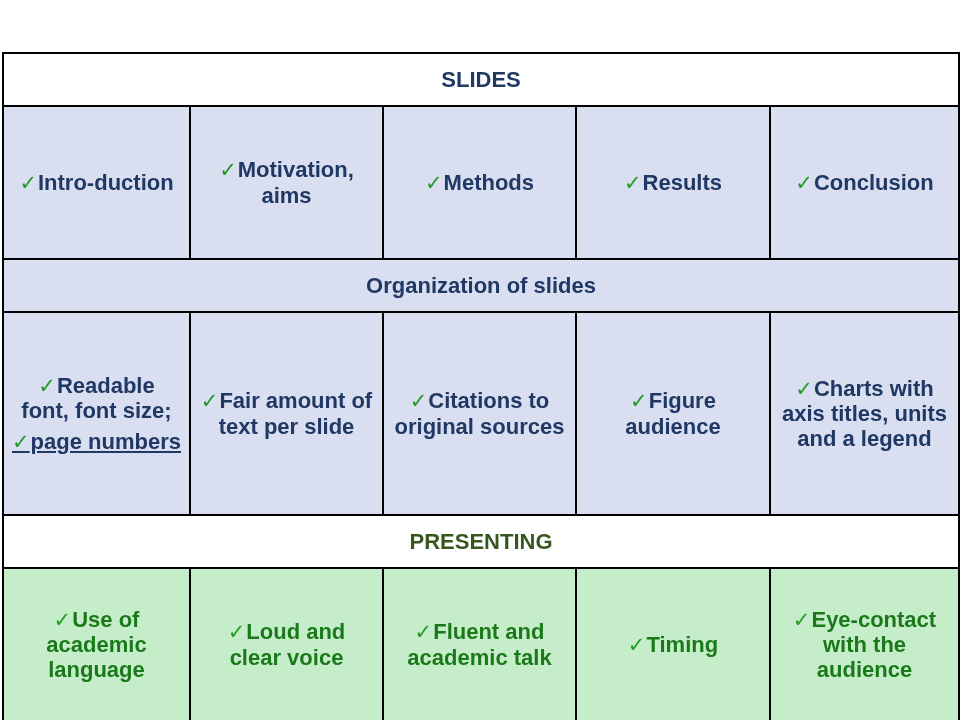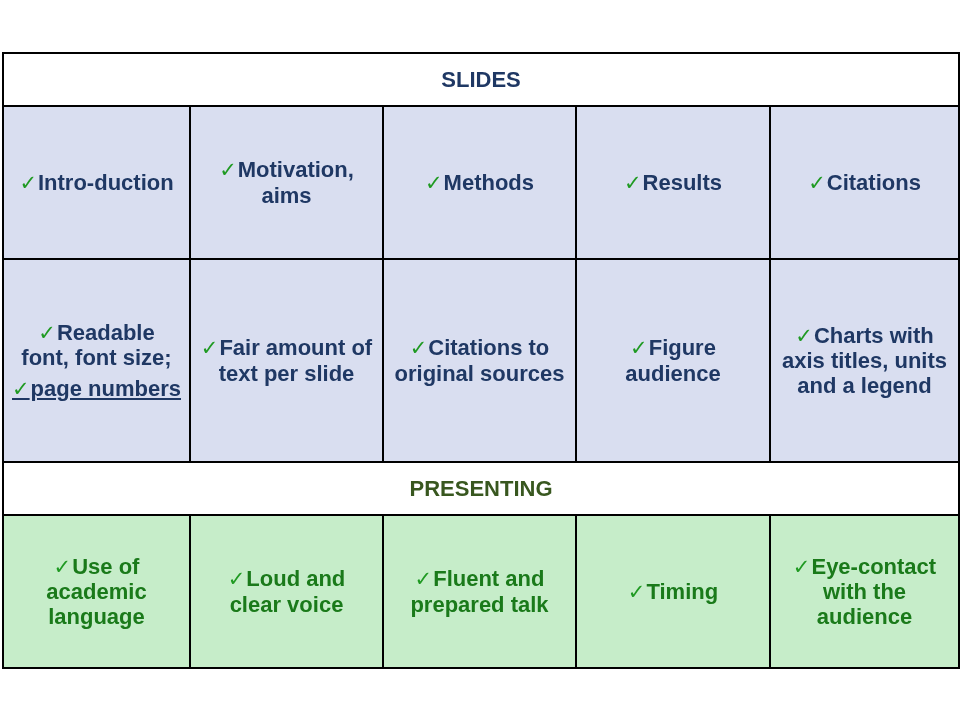--- a/index.html
+++ b/index.html
@@ -123,24 +123,27 @@
         <td class="cell-blue">
           <div class="item"><span class="tick">✓</span><span>Motivation, aims</span></div>
         </td>
         <td class="cell-blue">
           <div class="item"><span class="tick">✓</span><span>Methods</span></div>
         </td>
         <td class="cell-blue">
           <div class="item"><span class="tick">✓</span><span>Results</span></div>
         </td>
         <td class="cell-blue">
-          <div class="item"><span class="tick">✓</span><span>Citations</span></div>
+          <div class="item"><span class="tick">✓</span><span>Conclusion</span></div>
         </td>
       </tr>
 
+      <tr>
+        <td class="section-sub" colspan="5">Organization of slides</td>
+      </tr>
 
       <tr class="row-organization">
         <td class="cell-blue">
           <div class="item"><span class="tick">✓</span><span>Readable font, font size;</span></div>
           <div class="item"><span class="tick">✓</span><span>page numbers</span></div>
         </td>
         <td class="cell-blue">
           <div class="item"><span class="tick">✓</span><span>Fair amount of text per slide</span></div>
         </td>
         <td class="cell-blue">
@@ -159,21 +162,21 @@
       </tr>
 
       <tr class="row-presenting">
         <td class="cell-green">
           <div class="item"><span class="tick">✓</span><span>Use of academic language</span></div>
         </td>
         <td class="cell-green">
           <div class="item"><span class="tick">✓</span><span>Loud and clear voice</span></div>
         </td>
         <td class="cell-green">
-          <div class="item"><span class="tick">✓</span><span>Fluent and prepared talk</span></div>
+          <div class="item"><span class="tick">✓</span><span>Fluent and academic talk</span></div>
         </td>
         <td class="cell-green">
           <div class="item"><span class="tick">✓</span><span>Timing</span></div>
         </td>
         <td class="cell-green">
           <div class="item"><span class="tick">✓</span><span>Eye-contact with the audience</span></div>
         </td>
       </tr>
 
     </tbody>

